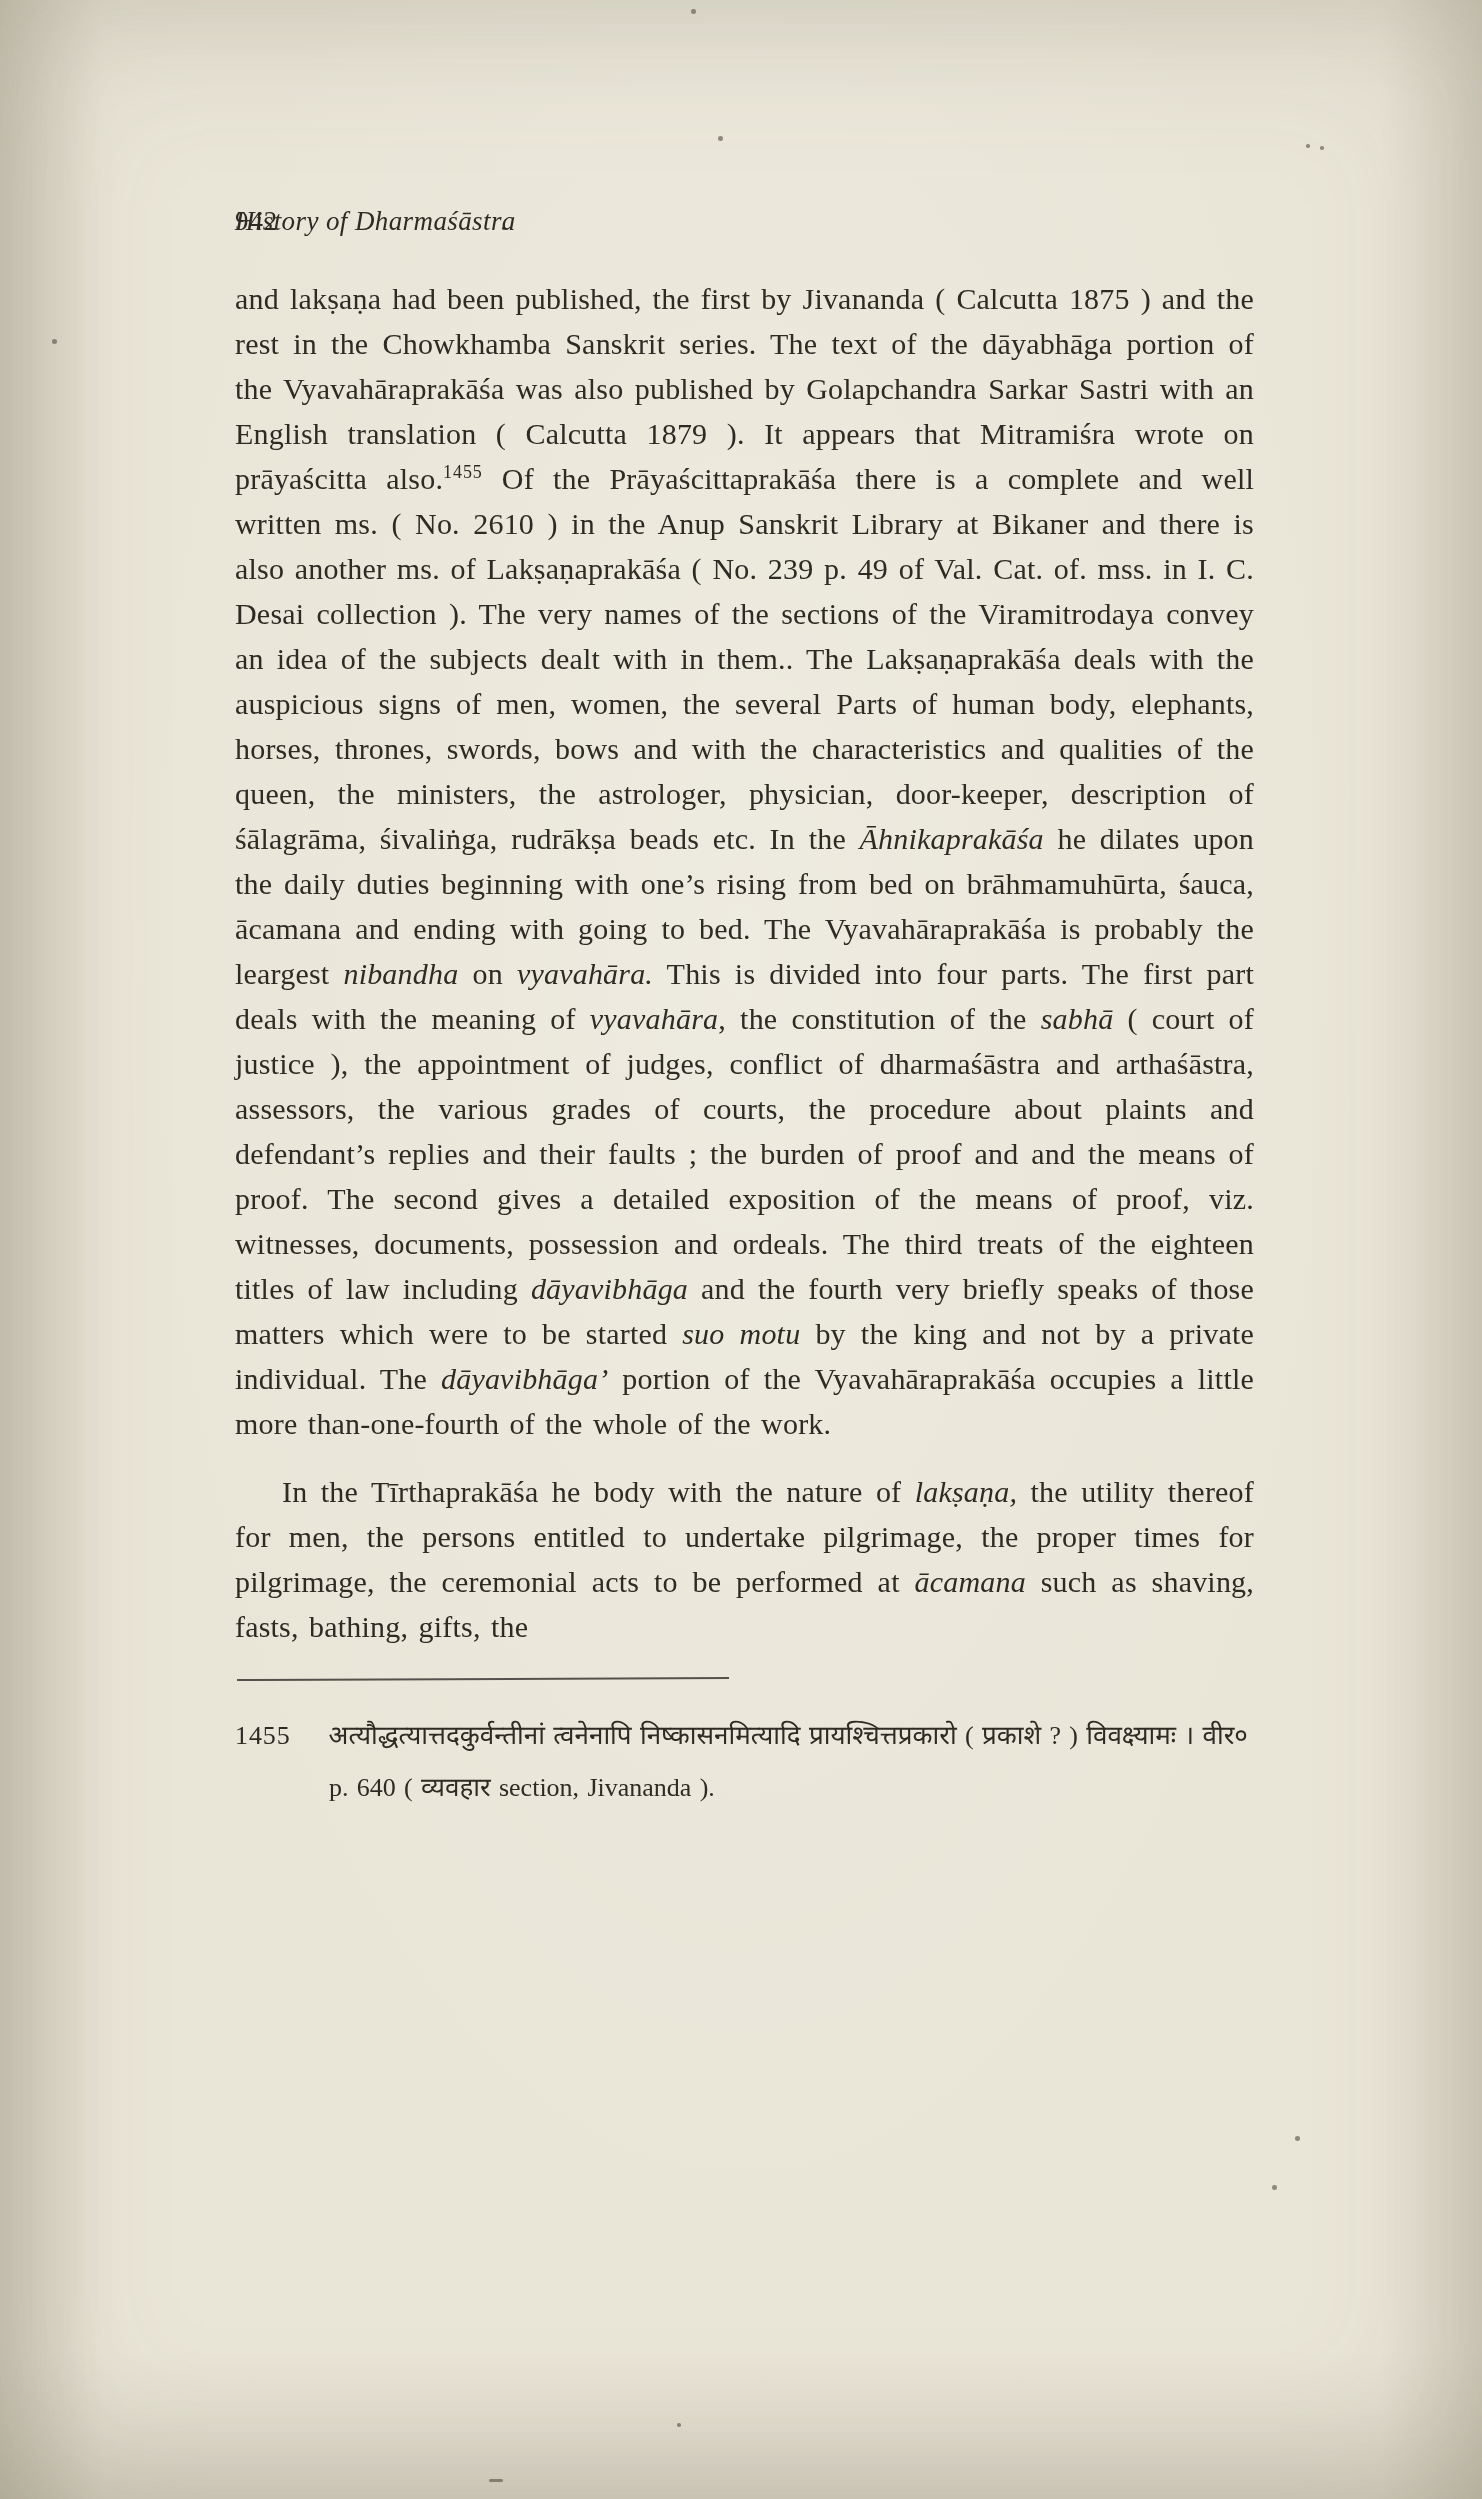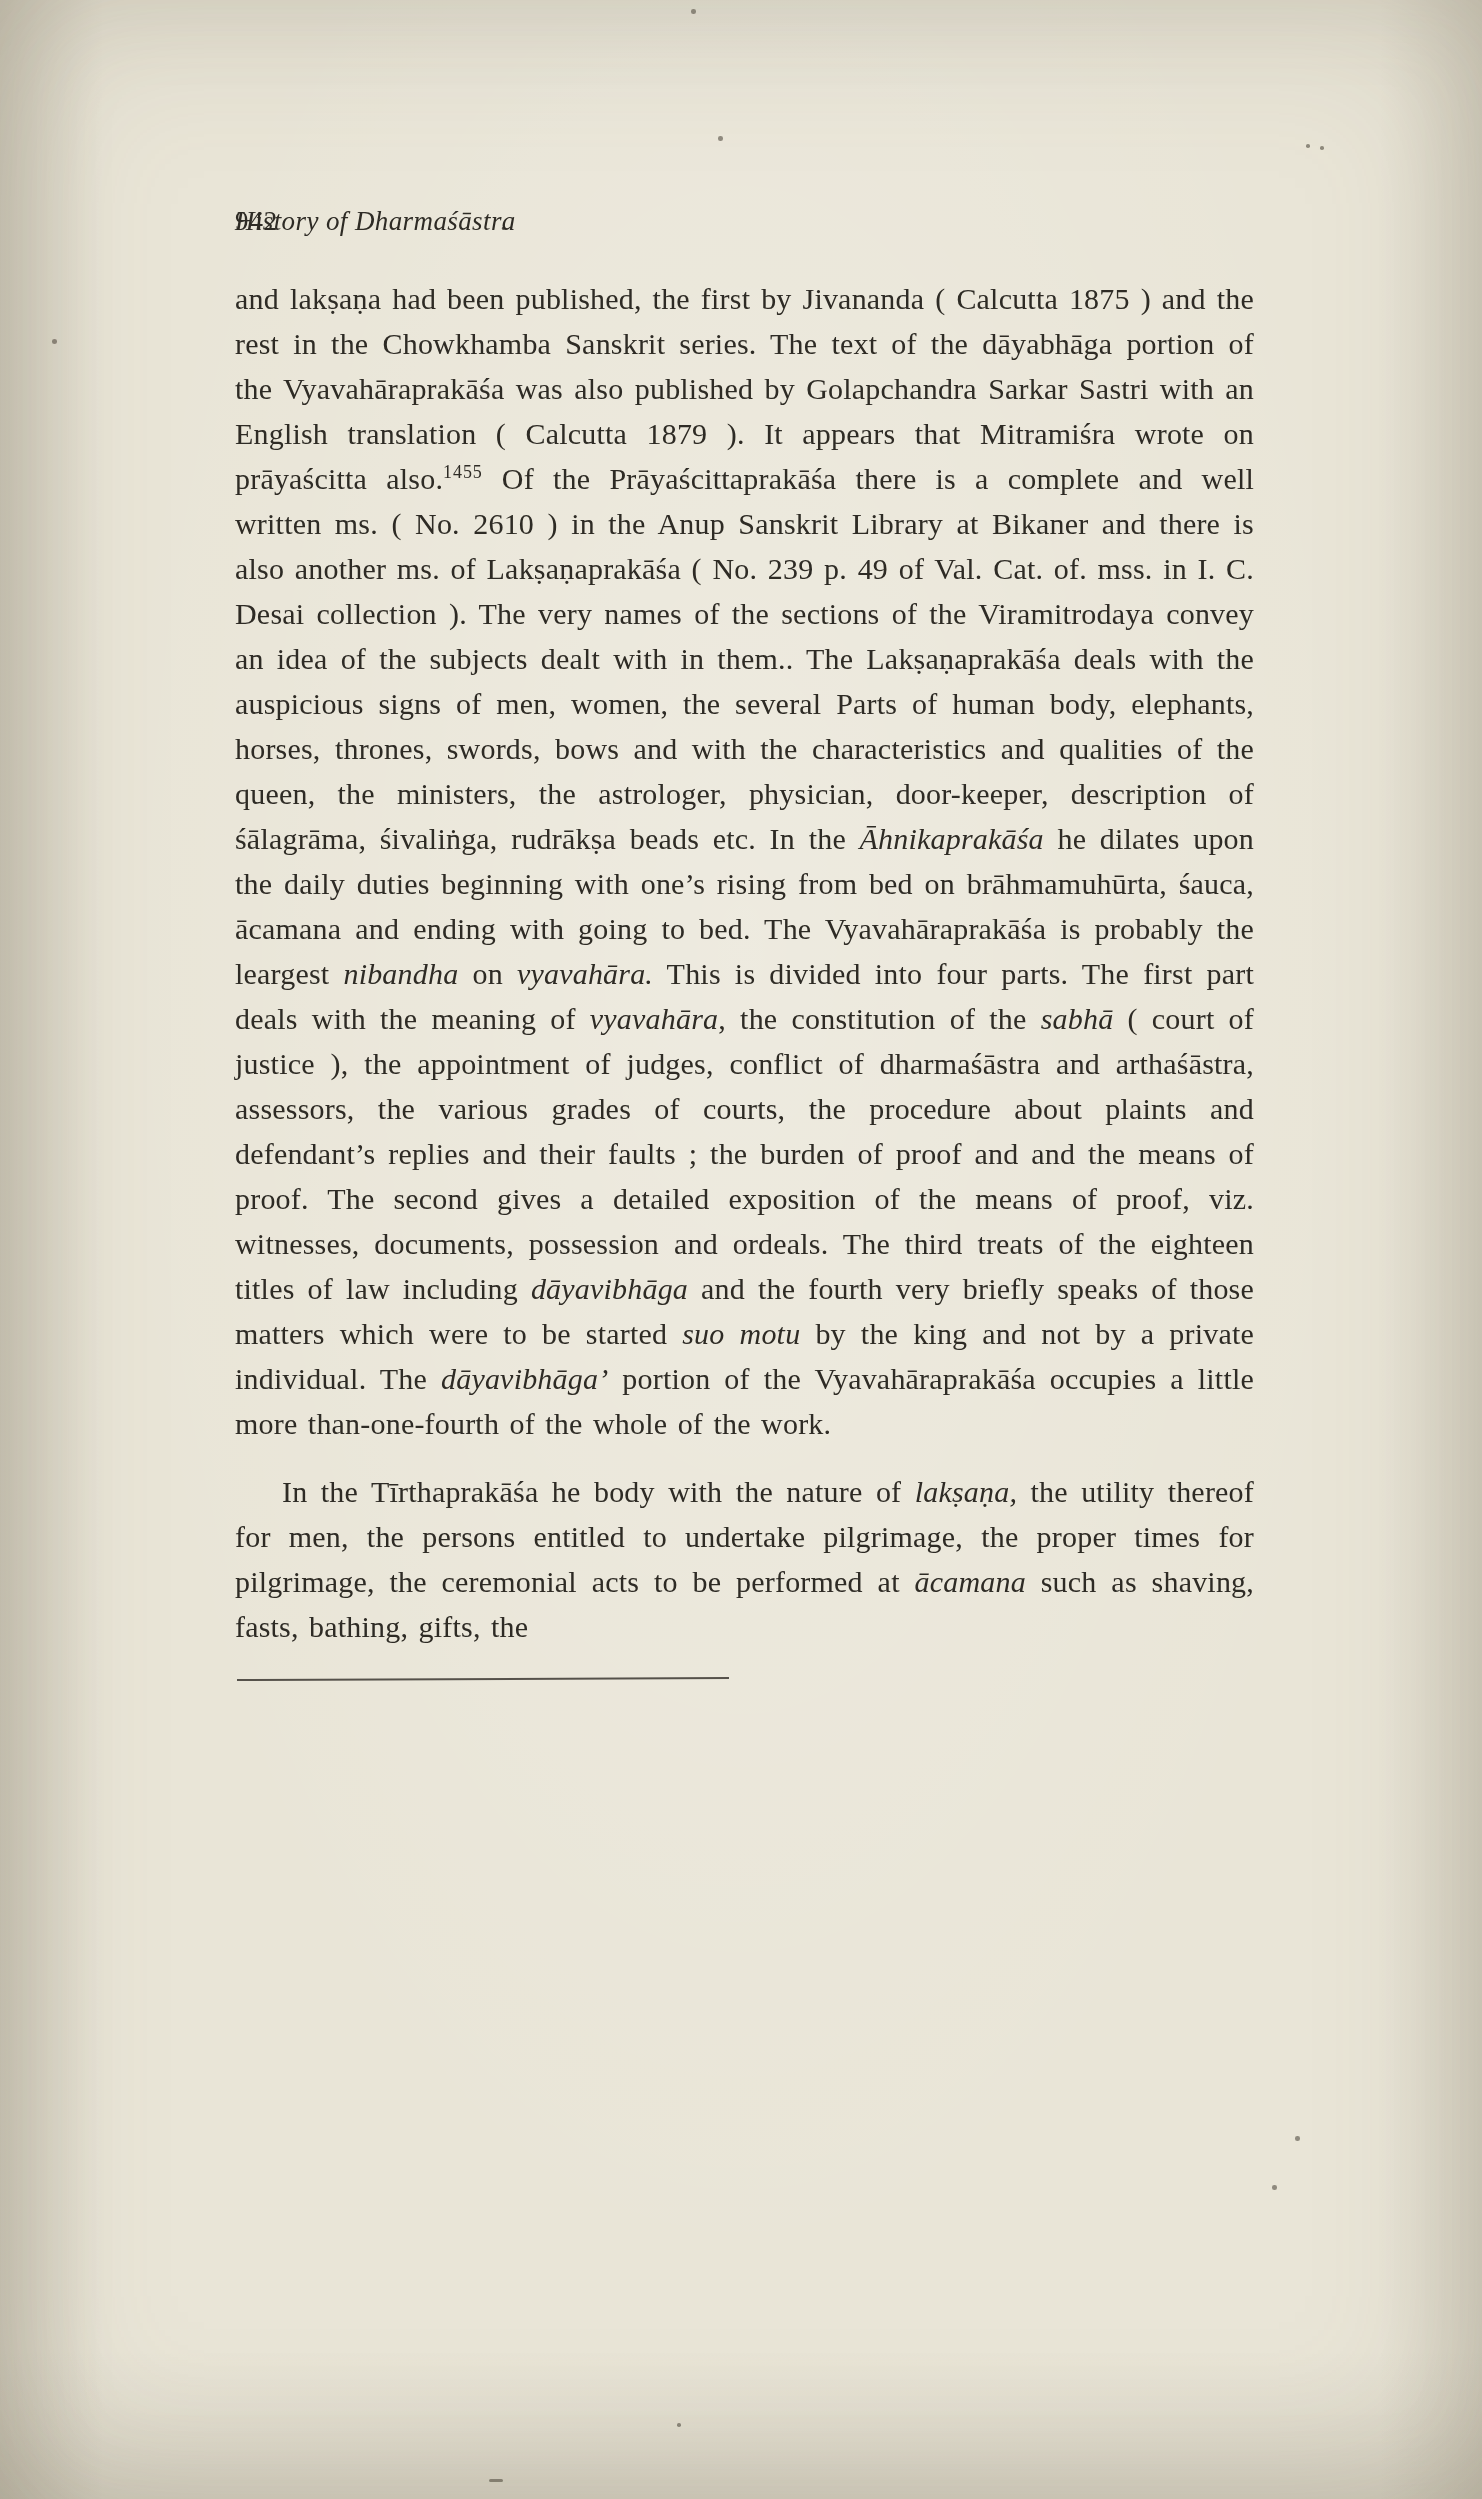--- a/index.html
+++ b/index.html
@@ -129,20 +129,21 @@
       <span class="header-dot">.</span>
       <span class="running-title">History of Dharmaśāstra</span>
     </div>
 
     <p class="body-paragraph"><span>and lakṣaṇa had been published, the first by Jivananda ( Calcutta 1875 ) and the rest in the Chowkhamba Sanskrit series. The text of the dāyabhāga portion of the Vyavahāraprakāśa was also published by Golapchandra Sarkar Sastri with an English translation ( Calcutta 1879 ). It appears that Mitramiśra wrote on prāyaścitta also.</span><sup>1455</sup><span> Of the Prāyaścittaprakāśa there is a complete and well written ms. ( No. 2610 ) in the Anup Sanskrit Library at Bikaner and there is also another ms. of Lakṣaṇaprakāśa ( No. 239 p. 49 of Val. Cat. of. mss. in I. C. Desai collection ). The very names of the sections of the Viramitrodaya convey an idea of the subjects dealt with in them.. The Lakṣaṇaprakāśa deals with the auspicious signs of men, women, the several Parts of human body, elephants, horses, thrones, swords, bows and with the characteristics and qualities of the queen, the ministers, the astrologer, physician, door-keeper, description of śālagrāma, śivaliṅga, rudrākṣa beads etc. In the </span><em>Āhnikaprakāśa</em><span> he dilates upon the daily duties beginning with one’s rising from bed on brāhmamuhūrta, śauca, ācamana and ending with going to bed. The Vyavahāraprakāśa is probably the leargest </span><em>nibandha</em><span> on </span><em>vyavahāra.</em><span> This is divided into four parts. The first part deals with the meaning of </span><em>vyavahāra</em><span>, the constitution of the </span><em>sabhā</em><span> ( court of justice ), the appointment of judges, conflict of dharmaśāstra and arthaśāstra, assessors, the various grades of courts, the procedure about plaints and defendant’s replies and their faults ; the burden of proof and and the means of proof. The second gives a detailed exposition of the means of proof, viz. witnesses, documents, possession and ordeals. The third treats of the eighteen titles of law including </span><em>dāyavibhāga</em><span> and the fourth very briefly speaks of those matters which were to be started </span><em>suo motu</em><span> by the king and not by a private individual. The </span><em>dāyavibhāga’</em><span> portion of the Vyavahāraprakāśa occupies a little more than-one-fourth of the whole of the work.</span></p>
 
     <p class="body-paragraph indented"><span>In the Tīrthaprakāśa he body with the nature of </span><em>lakṣaṇa,</em><span> the utility thereof for men, the persons entitled to undertake pilgrimage, the proper times for pilgrimage, the ceremonial acts to be performed at </span><em>ācamana</em><span> such as shaving, fasts, bathing, gifts, the</span></p>
 
     <div class="footnote-rule"></div>
 
+    <p class="footnote"><span class="fn-num">1455</span><span class="fn-text"><span>अत्यौद्धत्यात्तदकुर्वन्तीनां त्वनेनापि निष्कासनमित्यादि प्रायश्चित्तप्रकारो ( प्रकाशे ? ) विवक्ष्यामः । वीर० p. 640 ( व्यवहार section, Jivananda ).</span></span></p>
 
   </div>
 
   <span class="speck s1"></span>
   <span class="speck s2"></span>
   <span class="speck s3"></span>
   <span class="speck s4"></span>
   <span class="speck s5"></span>
   <span class="speck s6"></span>
   <span class="speck s7"></span>

